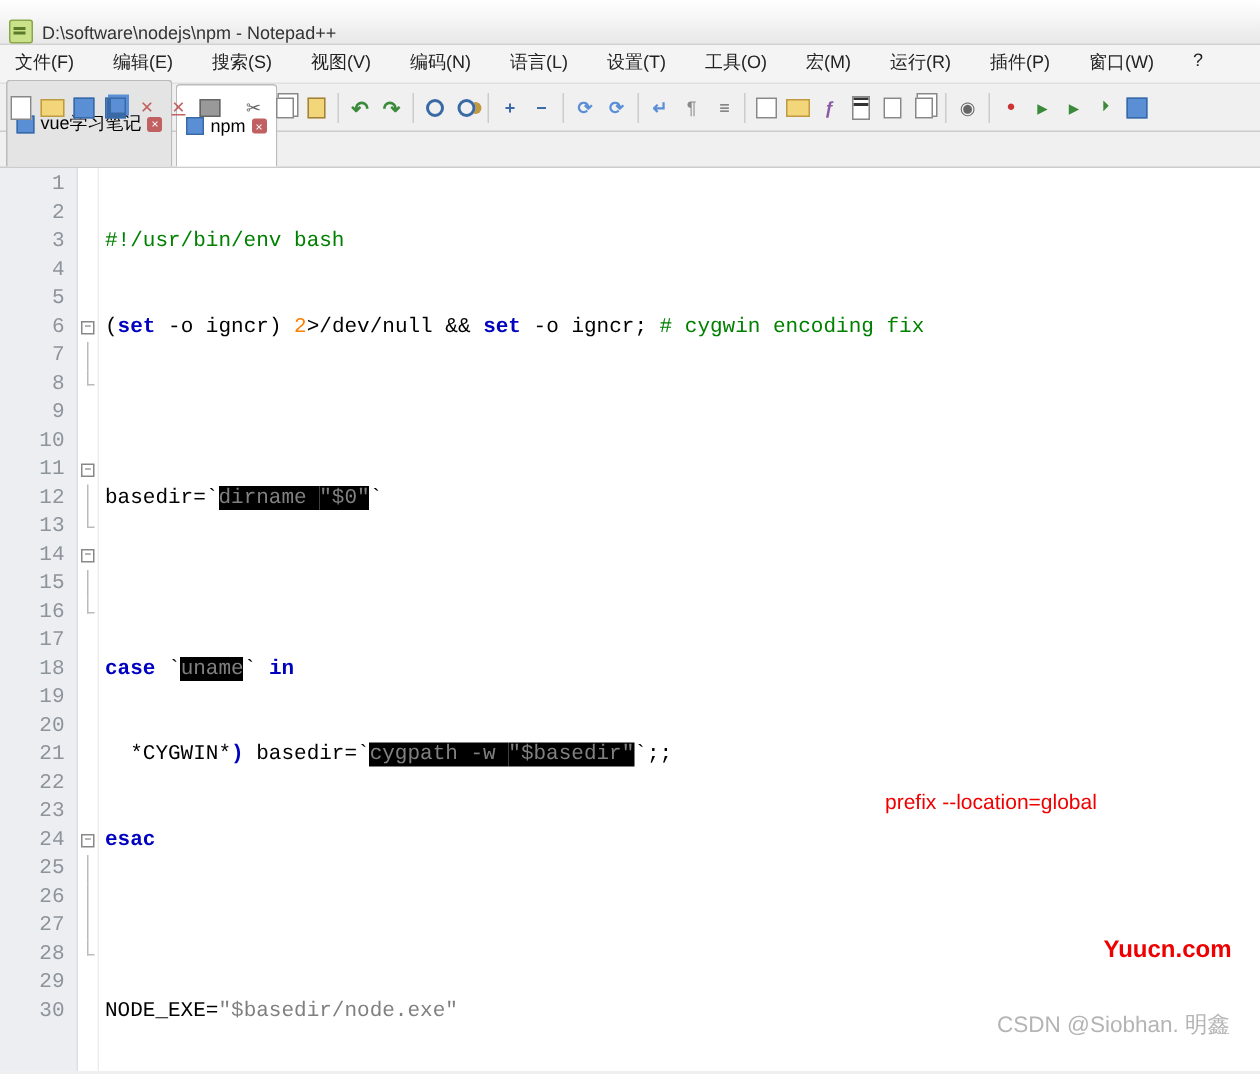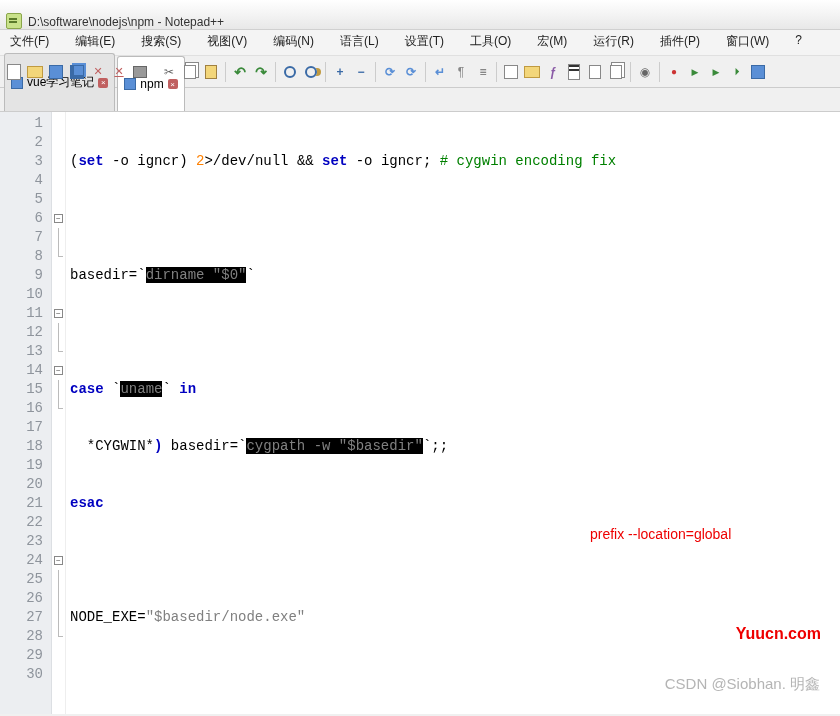--- a/index.html
+++ b/index.html
@@ -229,20 +229,21 @@
         <span class="fline"></span>
       </div>
     <div>
         <span class="fline"></span>
       </div>
     <div class="fcorner"></div>
     <div></div>
       <div></div>
   </div>
   <div class="code">
+    <div><span class="tk-cmt">#!/usr/bin/env bash</span></div>
     <div><span>(</span><span class="tk-kw">set</span><span> -o igncr</span><span>) </span><span class="tk-num">2</span><span>&gt;/dev/null &amp;&amp; </span><span class="tk-kw">set</span><span> -o igncr; </span><span class="tk-cmt"># cygwin encoding fix</span></div>
     <div></div>
     <div><span>basedir=`</span><span class="tk-strb">dirname </span><span class="tk-strb">"$0"</span><span>`</span></div>
     <div></div>
     <div><span class="tk-kw">case</span><span> `</span><span class="tk-strb">uname</span><span>` </span><span class="tk-kw">in</span></div>
     <div><span>  *CYGWIN*</span><span class="tk-kw">)</span><span> basedir=`</span><span class="tk-strb">cygpath -w </span><span class="tk-strb">"$basedir"</span><span>`;;</span></div>
     <div><span class="tk-kw">esac</span></div>
     <div></div>
     <div><span>NODE_EXE=</span><span class="tk-str">"$basedir/node.exe"</span></div>
     

